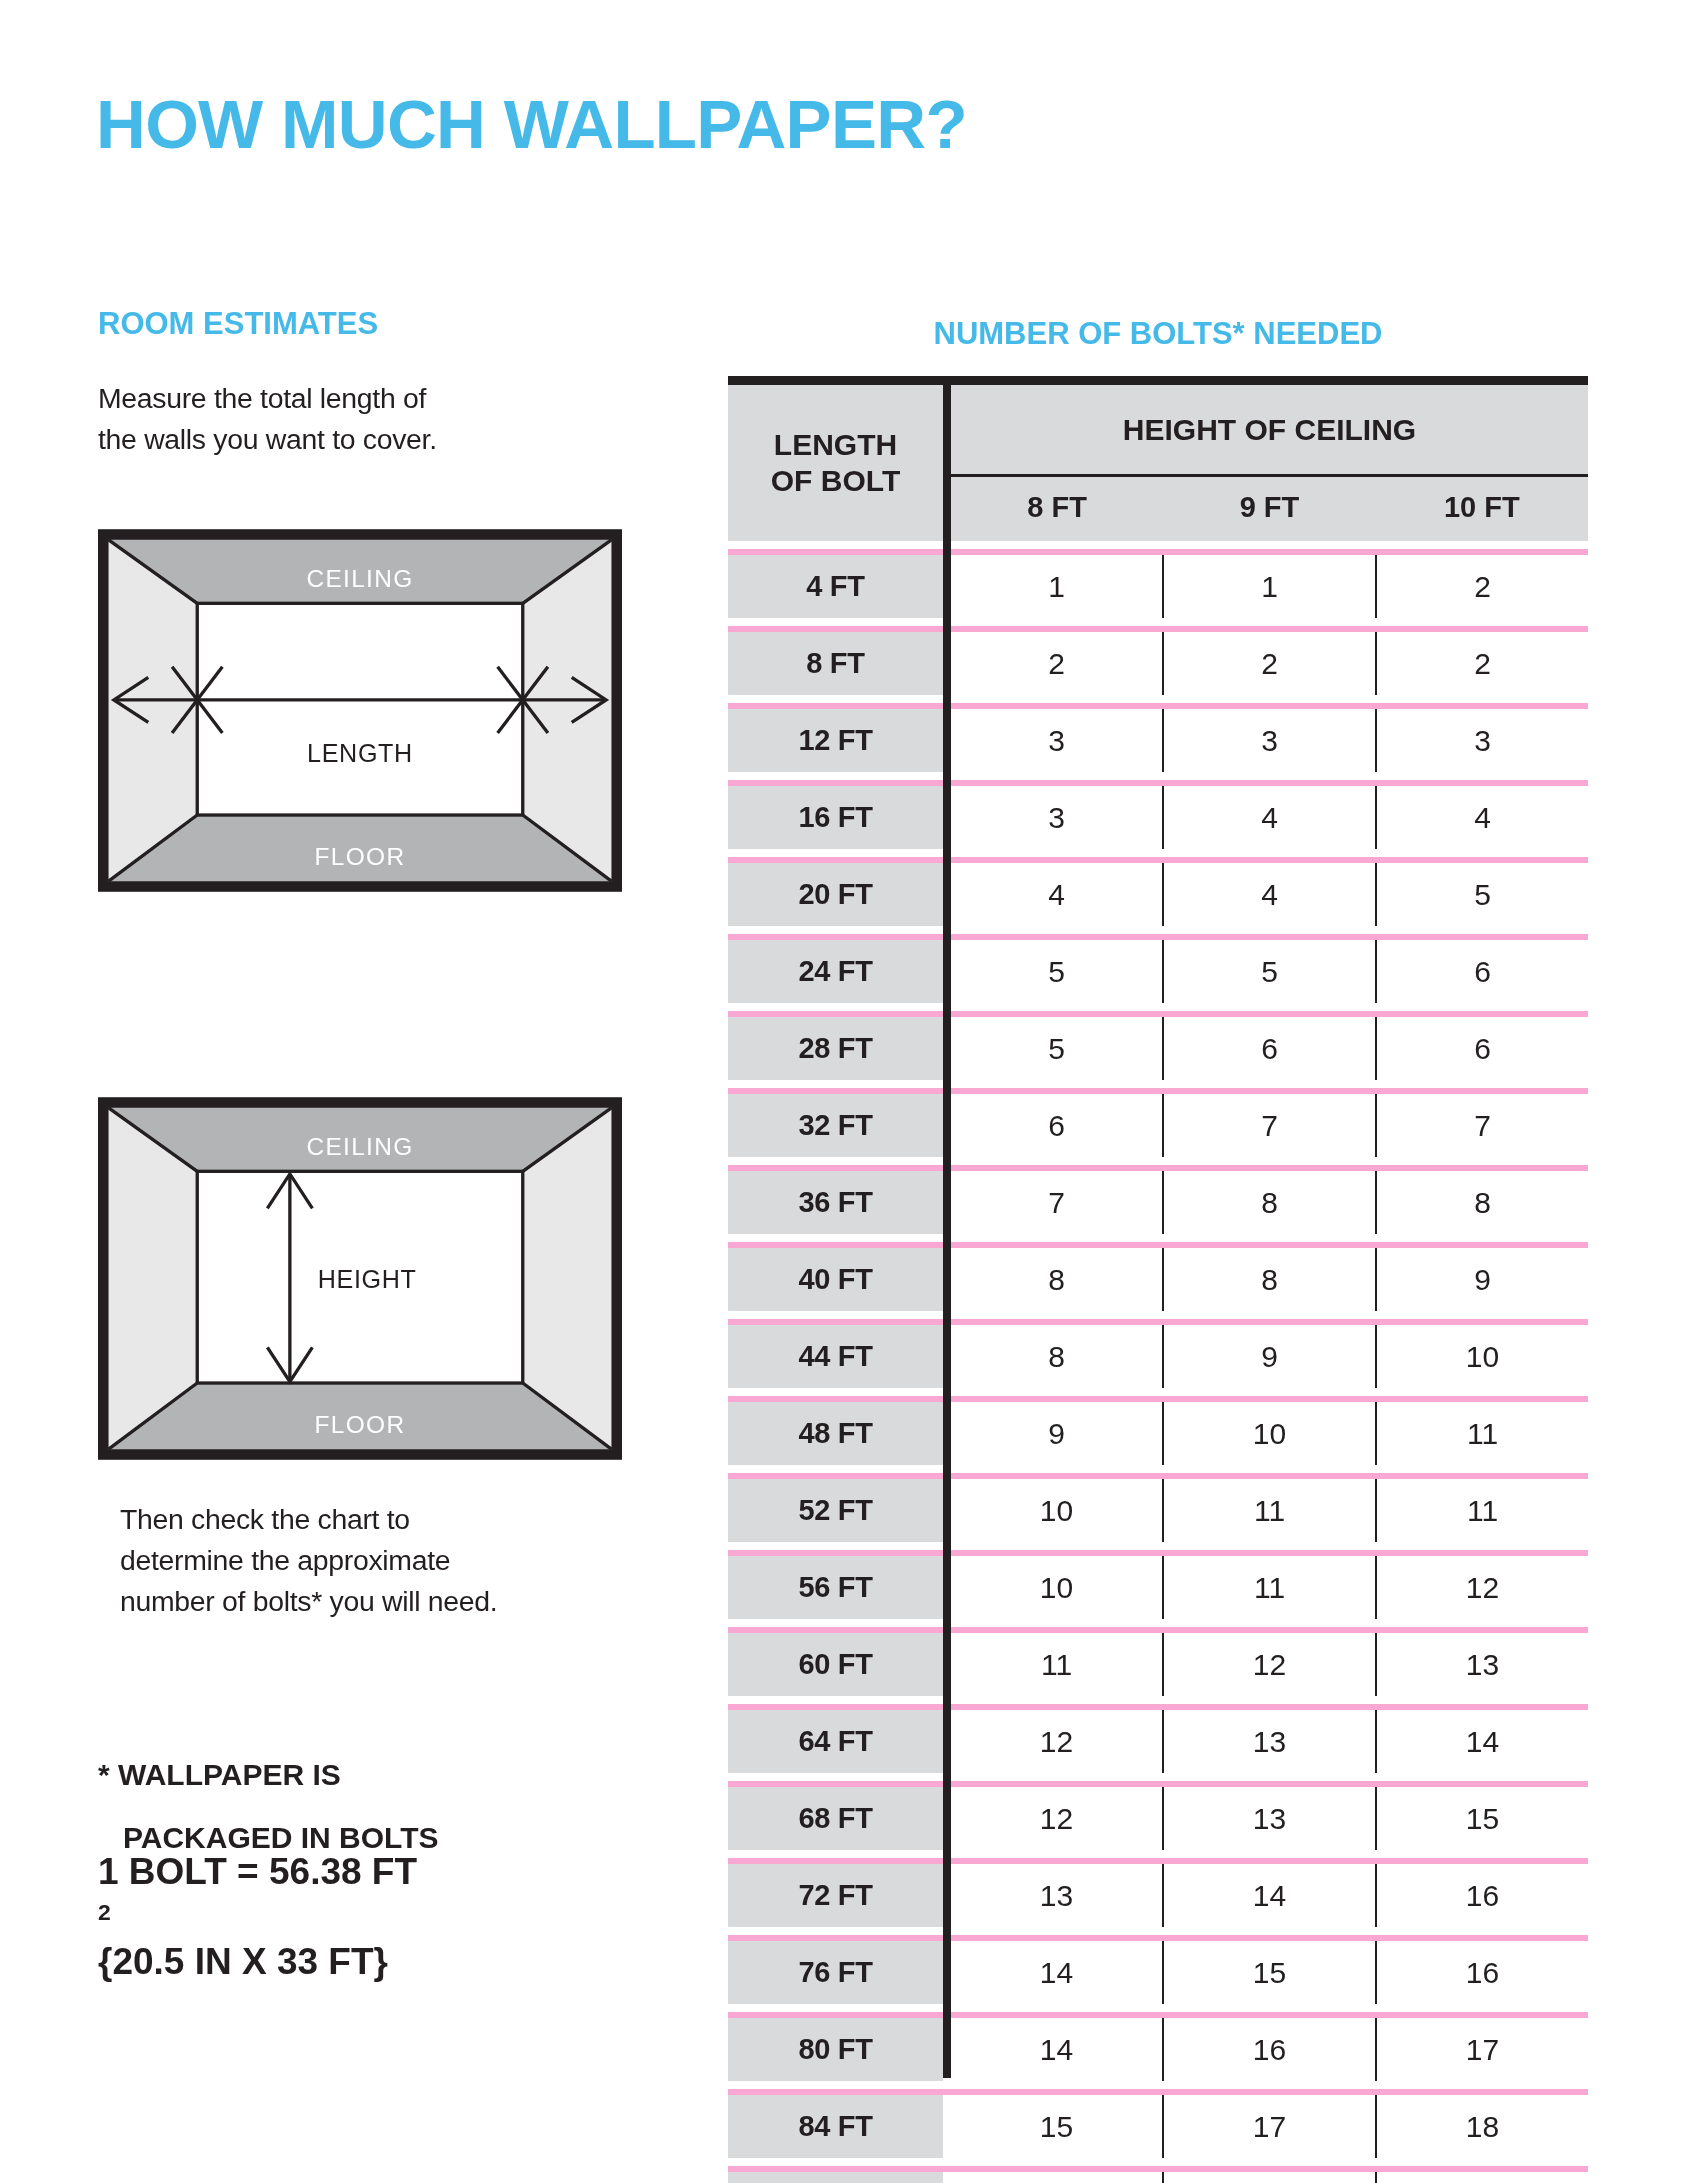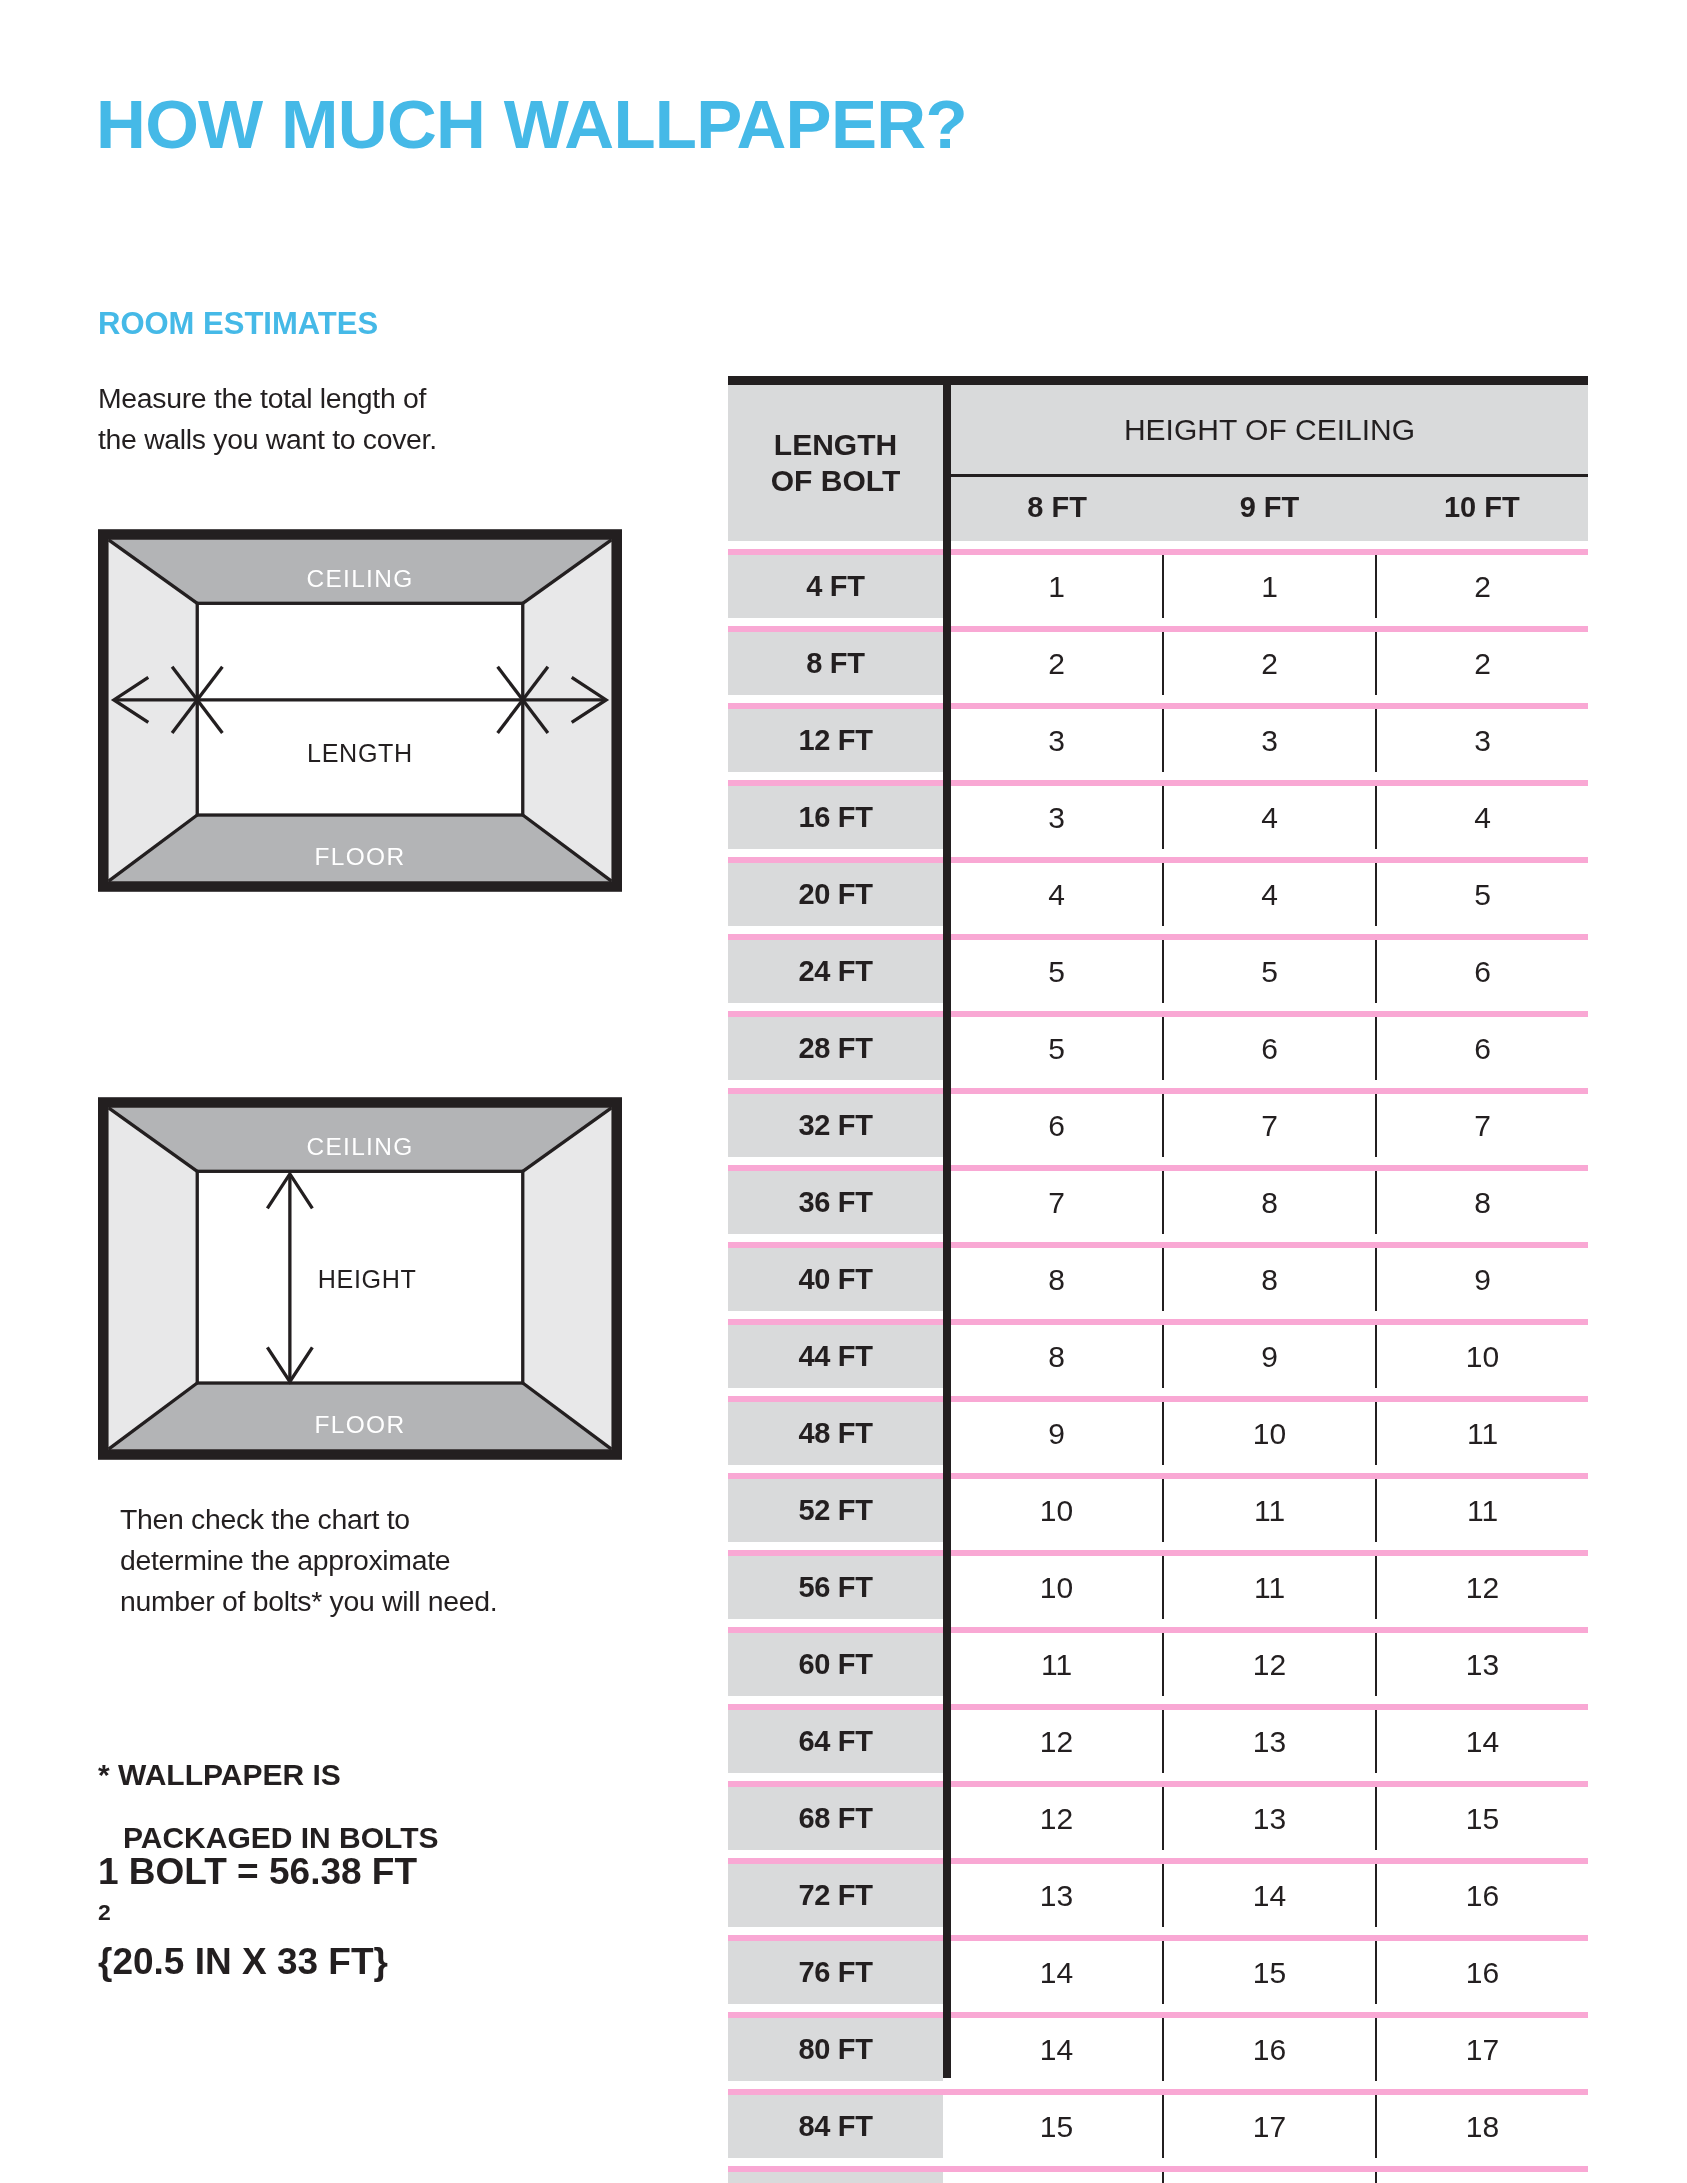--- a/index.html
+++ b/index.html
@@ -19,21 +19,21 @@
   
   .tbl-head{left:728px;top:316px;width:860px;text-align:center;}
   .tbl{left:728px;top:376px;width:860px;}
   .topbar{height:9.3px;background:#231f20;}
   .hdr{position:relative;height:156px;background:#d9dadb;}
   .hdr-left{position:absolute;left:0;top:0;width:215px;height:156px;
             display:flex;flex-direction:column;justify-content:center;align-items:center;
             font-size:30px;font-weight:bold;line-height:36px;text-align:center;}
   .hdr-right{position:absolute;left:223px;top:0;width:637px;height:156px;}
   .hdr-group{height:92px;display:flex;align-items:center;justify-content:center;
-             font-size:30px;font-weight:normal;border-bottom:3.3px solid #231f20;box-sizing:border-box;}
+             font-size:30px;font-weight:bold;border-bottom:3.3px solid #231f20;box-sizing:border-box;}
   .hdr-cols{height:61px;display:flex;}
   .hdr-col{flex:1;display:flex;align-items:center;justify-content:center;font-size:29px;font-weight:bold;}
   .vdiv{position:absolute;left:215px;top:9.3px;width:8px;background:#231f20;}
   .trow{display:flex;border-top:6px solid #f9a8d4;height:63px;margin-top:8px;}
   .tcell{display:flex;align-items:center;justify-content:center;}
   .rowhead{width:215px;background:#d9dadb;font-size:29px;font-weight:bold;letter-spacing:-0.3px;}
   .rowspacer{width:8px;}
   .d{flex:1;font-size:30px;background:#fff;}
   .c2,.c3{border-left:2.6px solid #231f20;}
   .botbar{height:6.6px;background:#231f20;}
@@ -112,20 +112,21 @@
   <div class="abs foot" style="left:98px;top:1732px;">
     <span>* WALLPAPER IS</span>
     <span class="indent">PACKAGED IN BOLTS</span>
   </div>
 
   <div class="abs boltinfo" style="left:98px;top:1851px;">
     <span><span>1 BOLT = 56.38 FT</span><sup>2</sup></span>
     <span>{20.5 IN X 33 FT}</span>
   </div>
 
+  <div class="abs sec-head tbl-head">NUMBER OF BOLTS* NEEDED</div>
 
   <div class="abs tbl">
     <div class="topbar"></div>
     <div class="hdr">
       <div class="hdr-left">
         <span>LENGTH</span>
         <span>OF BOLT</span>
       </div>
       <div class="hdr-right">
         <div class="hdr-group">HEIGHT OF CEILING</div>

